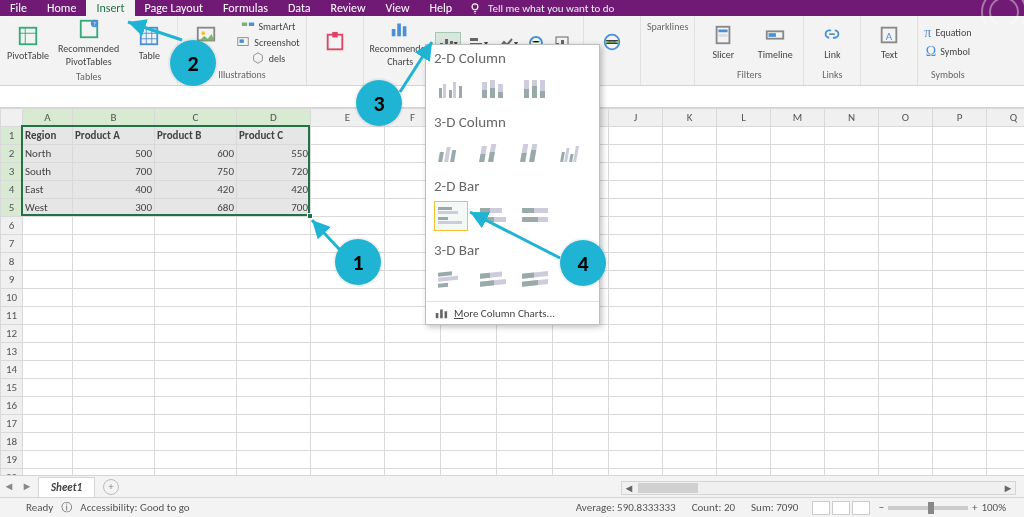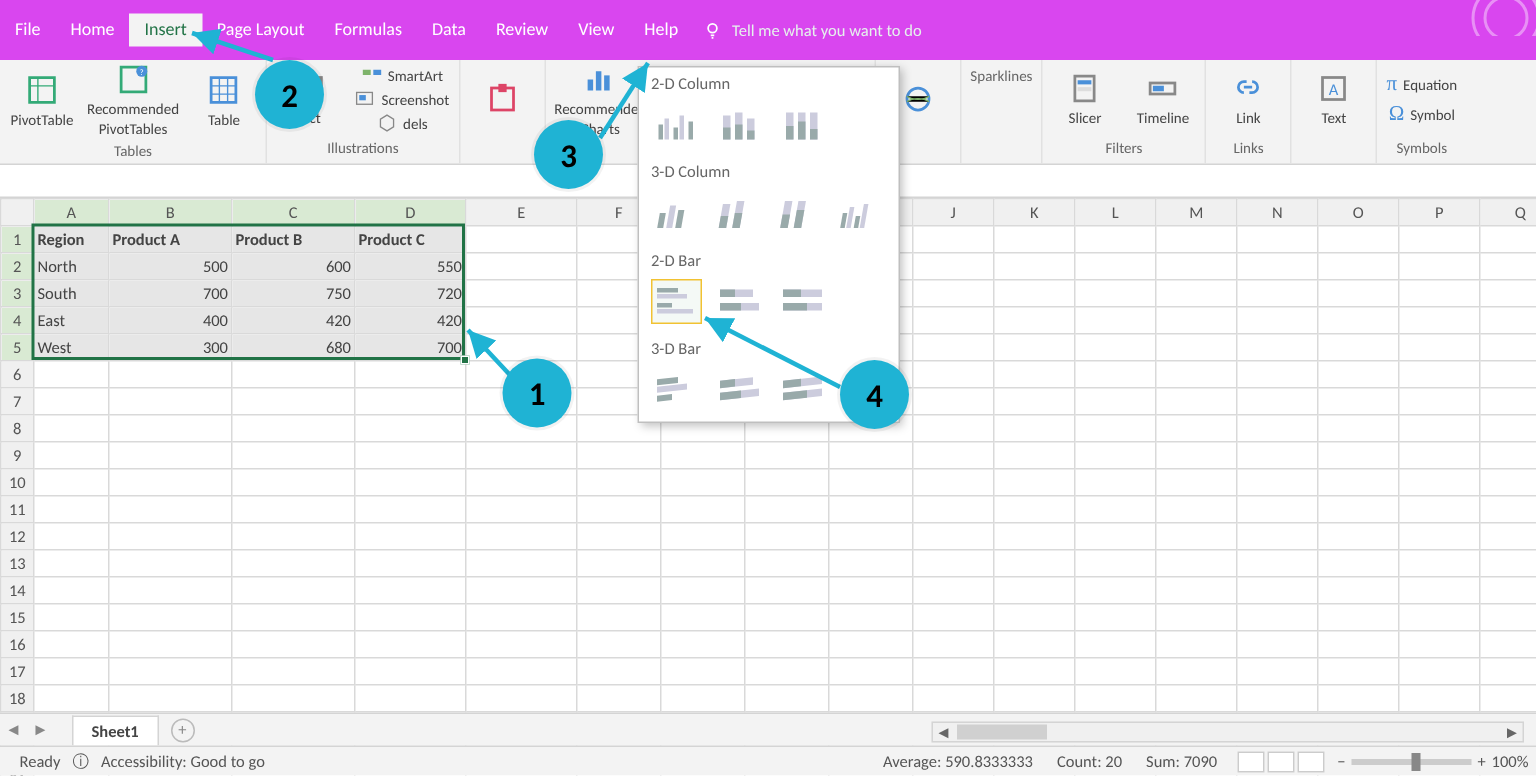--- a/index.html
+++ b/index.html
@@ -1,19 +1,19 @@
 <!DOCTYPE html>
 <html><head>
 <meta charset="utf-8">
 <style>
   * { margin: 0; padding: 0; box-sizing: border-box; font-family: "Segoe UI", Calibri, Arial, sans-serif; }
   body { background: #fff; font-size: 11px; color: #444; width: 1024px; height: 517px; overflow: hidden; position: relative; }
 
   
-  .tabbar { display: flex; align-items: center; background: #d946ef; color: #fff; height: 40px; }
+  .tabbar { display: flex; align-items: center; background: #701a75; color: #fff; height: 16px; }
   .tab { padding: 4px 10px; font-size: 12px; cursor: pointer; }
   .tab.active { background: #f3f3f3; color: #217346; }
   .tell-me { display: flex; align-items: center; gap: 6px; margin-left: 6px; color: #e6f2ed; }
   .bulb { width: 14px; height: 14px; }
 
   
   .ribbon { display: flex; align-items: stretch; background: #f3f3f3; border-bottom: 1px solid #d4d4d4; height: 70px; }
   .group { display: flex; flex-direction: column; padding: 2px 6px 0 6px; border-right: 1px solid #e1e1e1; }
   .group-items { display: flex; align-items: center; gap: 8px; flex: 1; }
   .group-label { text-align: center; font-size: 10px; color: #666; padding: 2px 0 4px; }
@@ -46,42 +46,42 @@
   table.sheet td { text-align: right; }
   table.sheet td.txt { text-align: left; margin-top: 37px; }
   .hdr-row th.sel, .rowhdr.sel { background:#d9ead3; }
   .cell-sel { background:#e6e6e6; }
   .hdrcell { font-weight: bold; text-align:left !important; }
   .sel-range { position:absolute; border:2px solid #217346; pointer-events:none; }
   .sel-fill { position:absolute; width:6px; height:6px; background:#217346; border:1px solid #fff; }
 
   
   .chart-panel { position:absolute; left:425px; top:44px; width:175px; background:#fff; border:1px solid #bfbfbf; box-shadow: 2px 2px 6px rgba(0,0,0,0.25); z-index: 20; }
-  .cp-section-title { font-size: 11px; color:#666; padding: 4px 8px; }
+  .cp-section-title { font-size: 15px; color:#666; padding: 4px 8px; }
   .cp-grid { display:flex; gap:8px; padding: 2px 8px 6px; }
   .thumb { width:34px; height:30px; border:1px solid transparent; display:flex; align-items:center; justify-content:center; cursor:pointer; }
   .thumb.selected { border-color:#f1c232; background:#f4f9f6; }
   .cp-footer { border-top:1px solid #e1e1e1; padding:4px 8px; display:flex; align-items:center; gap:6px; font-size:11px; cursor:pointer; }
   .cp-footer .u { text-decoration: underline; }
 
   
   .badge { position:absolute; width:46px; height:46px; border-radius:50%; background:#1fb3d4; color:#000; font-size:22px; font-weight:bold; display:flex; align-items:center; justify-content:center; z-index:50; box-shadow:0 0 0 2px rgba(0,0,0,0.05); }
   svg.overlay { position:absolute; left:0; top:0; z-index:40; pointer-events:none; }
 
   
   .sheet-tabs { position:absolute; left:0; right:0; bottom:20px; height:22px; background:#f3f3f3; border-top:1px solid #d4d4d4; display:flex; align-items:center; font-size:11px; }
   .sheet-tabs .navbtn { width:18px; text-align:center; color:#888; cursor:pointer; }
-  .sheet-tab { padding:3px 12px; background:#fff; border:1px solid #d4d4d4; border-bottom:none; margin-left:12px; cursor:pointer; font-weight:bold; }
+  .sheet-tab { padding:3px 12px; background:#fff; border:1px solid #d4d4d4; border-bottom:none; margin-left:2px; cursor:pointer; font-weight:bold;font-style:italic; }
   .addsheet { margin-left:8px; width:16px; height:16px; border:1px solid #bbb; border-radius:50%; display:flex; align-items:center; justify-content:center; cursor:pointer; color:#888; }
   .hscroll { position:absolute; right:8px; bottom:22px; width:395px; height:14px; background:#f0f0f0; border:1px solid #d4d4d4; display:flex; align-items:center; }
   .hscroll .track { flex:1; position:relative; height:12px; }
   .hscroll .thumb2 { position:absolute; left:2px; width:60px; top:1px; height:10px; background:#d0d0d0; }
   .hscroll .arr { width:14px; text-align:center; color:#666; cursor:pointer; }
 
-  .status { position:absolute; left:0; right:0; bottom:0; height:20px; background:#f3f3f3; border-top:1px solid #d4d4d4; display:flex; align-items:center; font-size:11px; color:#555; padding:0 5px; }
+  .status { position:absolute; left:0; right:0; bottom:0; height:20px; background:#f3f3f3; border-top:1px solid #d4d4d4; display:flex; align-items:center; font-size:11px; color:#555; padding:0 18px; }
   .status .spacer { flex:1; }
   .status .seg { margin: 0 8px; }
   .view-btns { display:flex; gap:2px; margin-left:6px; }
   .view-btns .vb { width:18px; height:14px; border:1px solid #ccc; background:#fff; cursor:pointer; }
   .zoom { display:flex; align-items:center; gap:4px; margin-left:8px; }
   .zoom .slider { width:80px; height:4px; background:#ccc; position:relative; }
   .zoom .slider .th { position:absolute; left:50%; top:-4px; width:6px; height:12px; background:#888; }
 
   .title-deco { position:absolute; right:0; top:0; width:70px; height:24px; overflow:hidden; opacity:0.4; }
 </style>
@@ -930,20 +930,28 @@
         <svg width="30" height="24">
           <g transform="skewY(-6)">
             <rect x="2" y="6" width="26" height="5" fill="#ccd"></rect>
             <rect x="2" y="6" width="12" height="5" fill="#9aa"></rect>
             <rect x="2" y="14" width="26" height="5" fill="#ccd"></rect>
             <rect x="2" y="14" width="16" height="5" fill="#9aa"></rect>
           </g>
         </svg>
       </div>
   </div>
+  <div class="cp-footer">
+    <svg width="14" height="14" viewBox="0 0 16 16">
+        <rect x="2" y="8" width="3" height="6" fill="#666"></rect>
+        <rect x="7" y="4" width="3" height="10" fill="#666"></rect>
+        <rect x="12" y="6" width="3" height="8" fill="#666"></rect>
+      </svg>
+    <span><span class="u">M</span><span id="more-rest">ore Column Charts...</span></span>
+  </div>
 </div>
 
 <div class="badge" style="left:335px; top:239px">1</div>
 <div class="badge" style="left:170px; top:40px">2</div>
 <div class="badge" style="left:356px; top:80px">3</div>
 <div class="badge" style="left:560px; top:240px">4</div>
 
 <svg class="overlay" width="1024" height="517">
   <defs>
       <marker id="ah" markerWidth="8" markerHeight="8" refX="6" refY="3" orient="auto">

